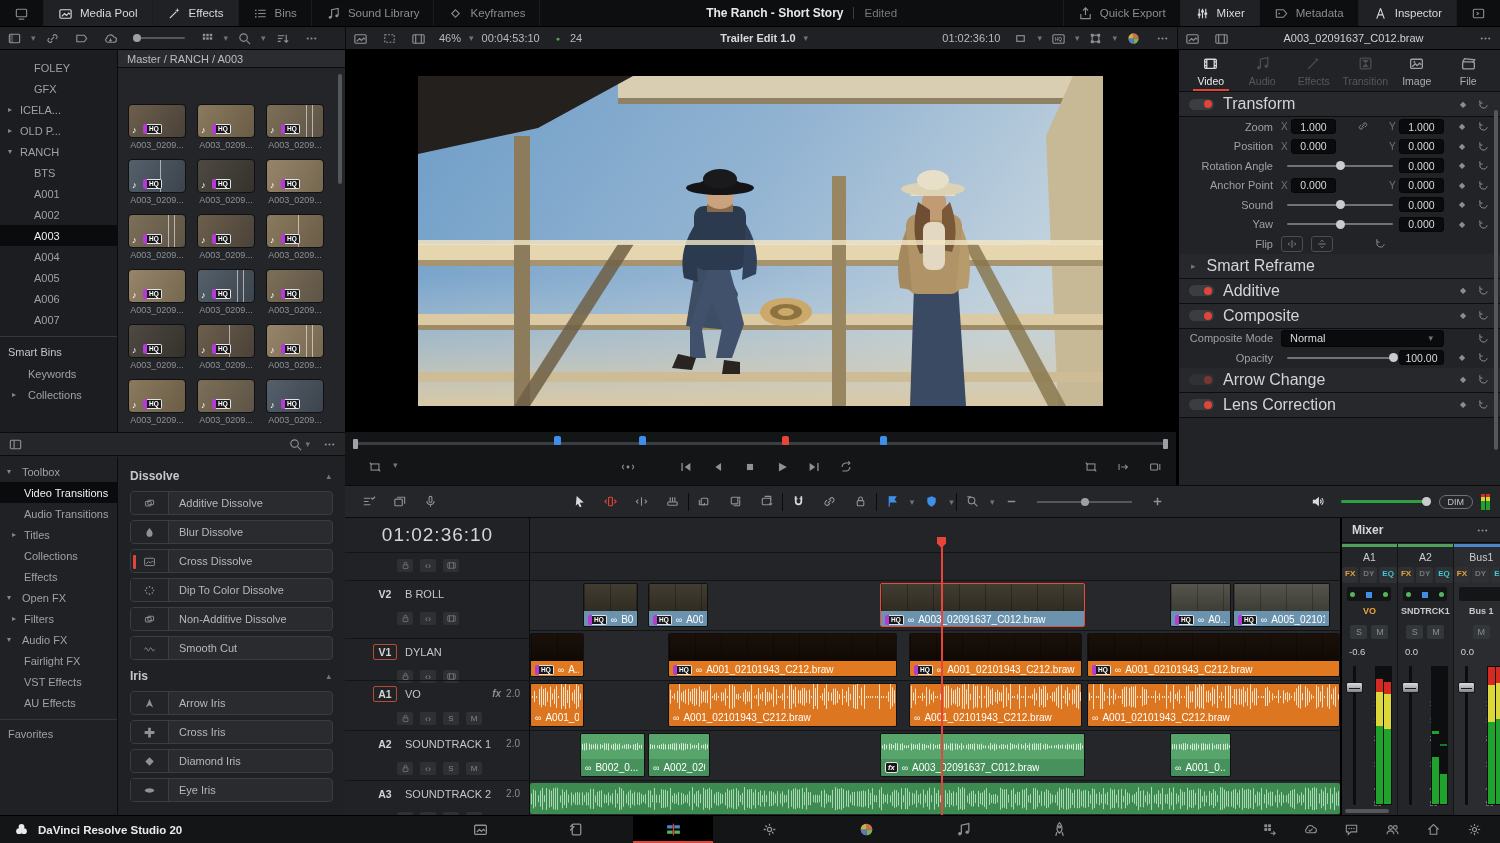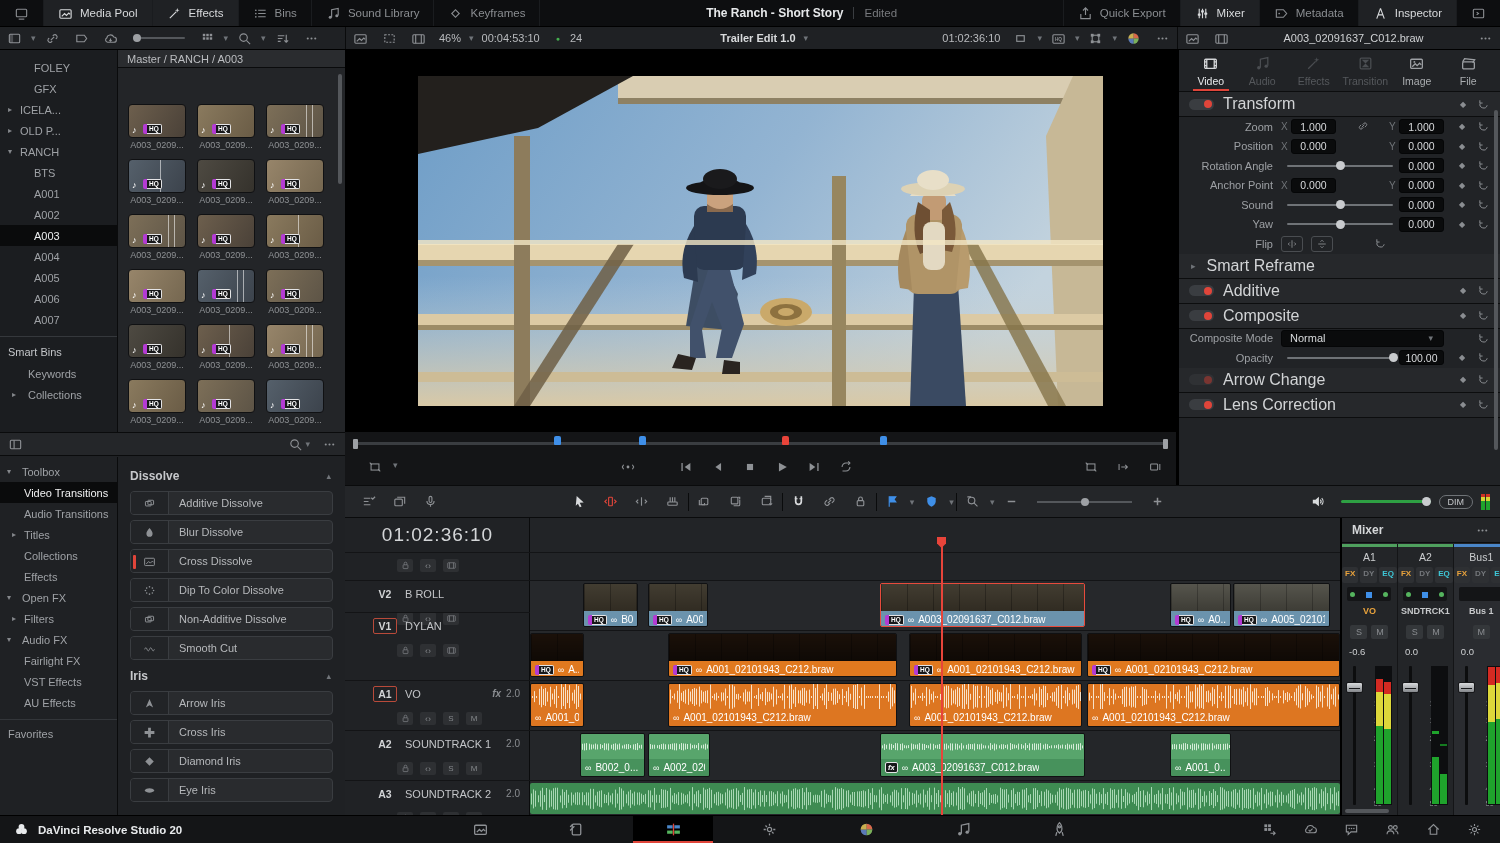--- a/index.html
+++ b/index.html
@@ -2603,21 +2603,21 @@
           </span>
           <span class="cbox" style="font-size: 9px;">‹›</span>
           <span class="cbox">
             <svg viewBox="0 0 16 16" stroke="currentColor" fill="none">
               <rect x="2.5" y="4" width="11" height="8" rx="1"></rect>
               <path d="M5 4v8M11 4v8"></path>
             </svg>
           </span>
         </div>
       </div>
-      <div class="trackhdr" style="top: 94px; height: 50px;">
+      <div class="trackhdr" style="top: 120px; height: 50px;">
         <div class="thdr-name">
           <span class="tid dest">V1</span>
           <span class="tname">DYLAN</span>
         </div>
         <div class="thdr-ctrl">
           <span class="cbox">
             <svg viewBox="0 0 16 16" stroke="currentColor" fill="none">
               <rect x="4.5" y="7" width="7" height="5.5" rx="1"></rect>
               <path d="M6 7V5.2a2 2 0 014 0V7"></path>
             </svg>

